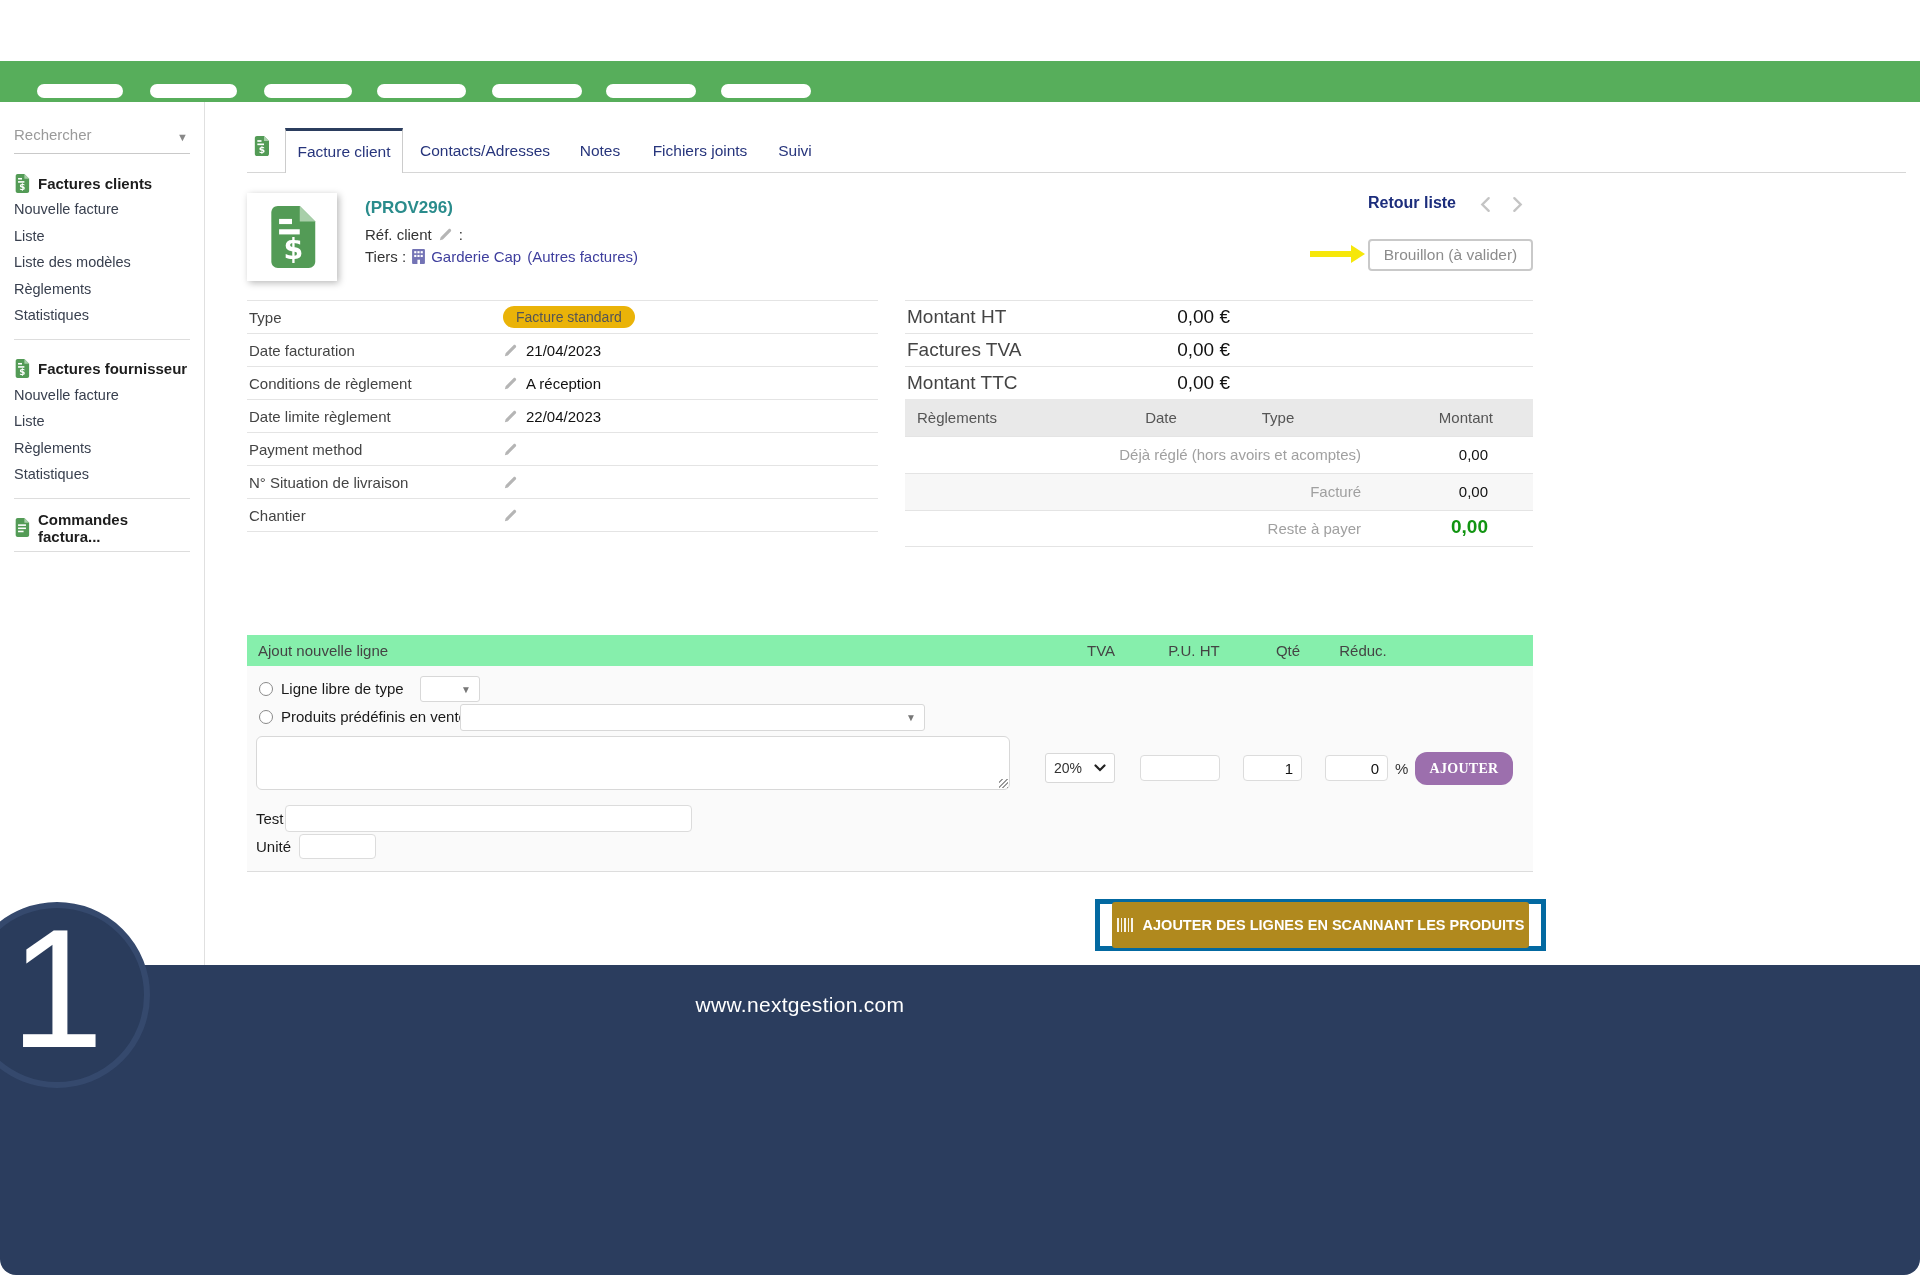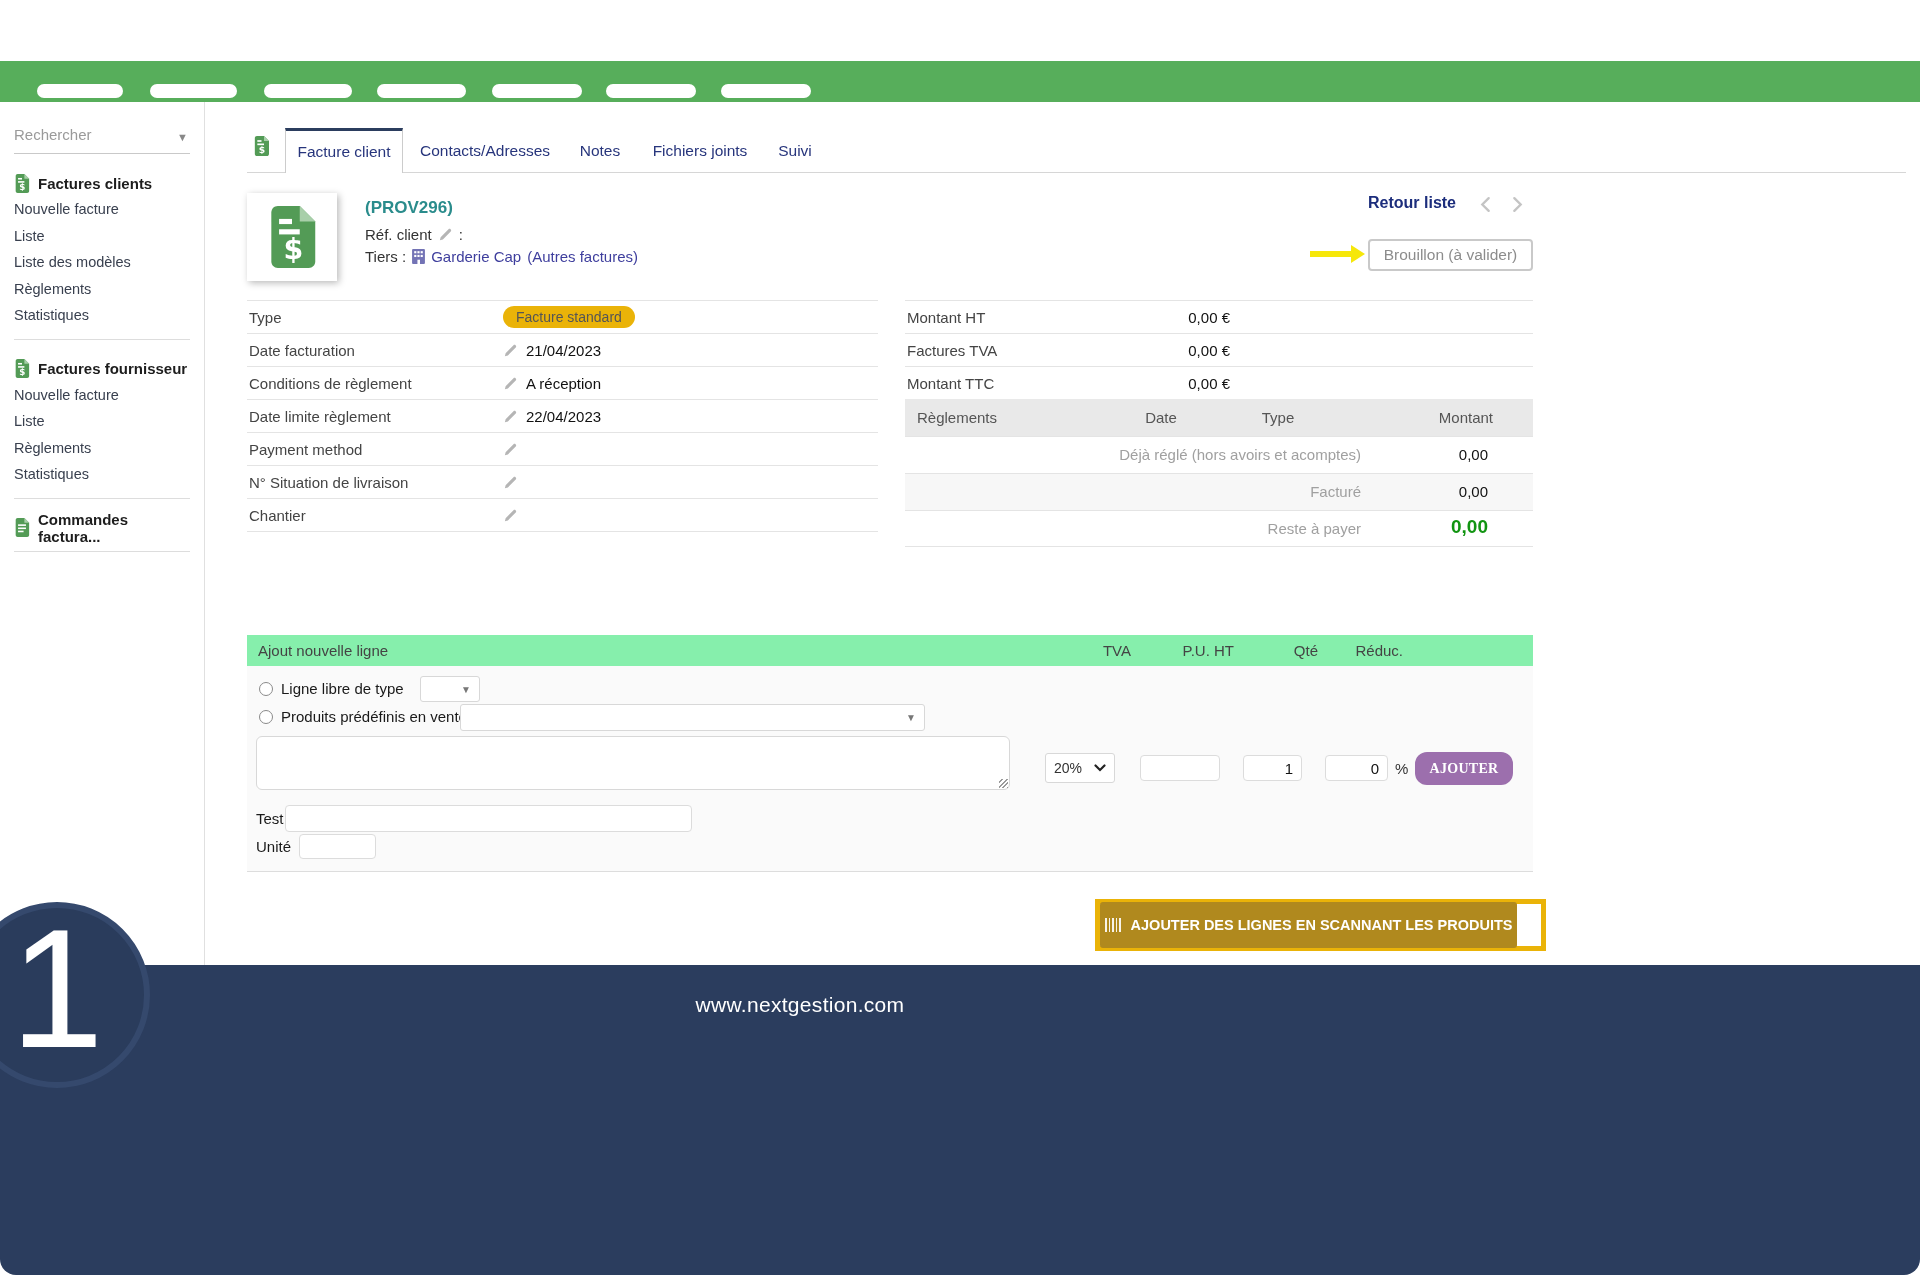--- a/index.html
+++ b/index.html
@@ -62,61 +62,61 @@
   .dtable { position:absolute; left:41px; top:198px; width:631px; border-bottom:1px solid #e4e4e4; }
   .drow { display:flex; align-items:center; min-height:33px; border-top:1px solid #e4e4e4; font-size:15px; color:#444; }
   .drow .lbl { flex:0 0 256px; padding-left:2px; }
   .drow .val { display:flex; align-items:center; gap:8px; color:#111; }
   .drow.tall { align-items:flex-start; padding:5px 0 6px; }
   .gray-badge { background:#eab308; color:#555; font-size:14px; border-radius:12px; padding:3px 13px; }
   .rem-text { width:372px; font-size:14.5px; line-height:20px; color:#9b9b9b; }
 
   
   .atable { position:absolute; left:699px; top:198px; width:628px; }
-  .arow { position:relative; height:33px; border-top:1px solid #e4e4e4; font-size:15px; color:#444; display:flex; align-items:center; }
+  .arow { position:relative; height:33px; border-top:1px solid #e4e4e4; font-size:19px; color:#444; display:flex; align-items:center; }
   .arow .lbl { padding-left:2px; }
   .arow .val { position:absolute; right:303px; color:#111; }
   .regl-head { position:relative; height:37px; background:#e9e9e9; font-size:15px; color:#555; display:flex; align-items:center; }
   .regl-head .c0 { padding-left:12px; }
   .regl-head .cd { position:absolute; left:226px; width:60px; text-align:center; }
   .regl-head .ct { position:absolute; left:343px; width:60px; text-align:center; }
   .regl-head .cm { position:absolute; right:40px; }
   .srow { position:relative; height:37px; border-top:1px solid #e4e4e4; font-size:15px; }
   .srow .lbl { position:absolute; right:172px; top:9px; color:#a0a0a0; }
   .srow .val { position:absolute; right:45px; top:9px; color:#111; }
   .srow.shade { background:#f7f7f7; }
   .srow.pay .val { color:#119411; font-weight:bold; font-size:19px; top:5px; }
   .srow.last { border-bottom:1px solid #e4e4e4; }
 
   
   .addline { position:absolute; left:41px; top:533px; width:1286px; }
   .al-head { position:relative; height:31px; background:#86efac; font-size:15px; color:#444; display:flex; align-items:center; }
   .al-head .title { padding-left:11px; }
-  .al-col { position:absolute; text-align:right; }
+  .al-col { position:absolute; text-align:center; }
   .col-tva { left:824px; width:60px; } .col-pu { left:907px; width:80px; }
   .col-qty { left:1011px; width:60px; } .col-red { left:1076px; width:80px; }
   .al-body { position:relative; height:206px; background:#fafafa; border-bottom:1px solid #ddd; }
   .radio { position:absolute; width:14px; height:14px; border:1.5px solid #8a8a8a; border-radius:50%; background:#fff; cursor:pointer; }
   .al-lbl { position:absolute; font-size:15px; color:#1a1a1a; }
   .selbox { position:absolute; background:#fff; border:1px solid #d8d8d8; border-radius:3px; cursor:pointer;
     display:flex; align-items:center; font-size:14px; color:#333; padding:0 8px; }
   .selbox .caret { margin-left:auto; color:#777; font-size:10px; }
   .al-input { position:absolute; background:#fff; border:1px solid #dcdcdc; border-radius:4px; font-size:15px;
     font-family:"Liberation Sans",sans-serif; color:#111; padding:0 8px; outline:none; }
   .al-textarea { position:absolute; left:9px; top:70px; width:754px; height:54px; background:#fff;
     border:1px solid #d8d8d8; border-radius:6px; resize:none; outline:none; }
   .grip { position:absolute; left:752px; top:113px; width:9px; height:9px;
     background:repeating-linear-gradient(135deg,transparent 0 2px,#9a9a9a 2px 3.2px); }
   .ajouter-btn { position:absolute; left:1168px; top:86px; width:98px; height:33px; background:#9c6fad; border:none;
     border-radius:12px; color:#fff; font-weight:bold; font-size:14px; letter-spacing:.3px; cursor:pointer; font-family:Liberation Serif, serif; }
   .pct { position:absolute; left:1148px; top:94px; font-size:15px; color:#333; }
 
   
-  .scan-wrap { position:absolute; left:889px; top:797px; width:451px; height:52px; border:5px solid #eab308;
-    background:#fff; display:flex; align-items:center; justify-content:flex-start; }
+  .scan-wrap { position:absolute; left:889px; top:797px; width:451px; height:52px; border:5px solid #0369a1;
+    background:#fff; display:flex; align-items:center; justify-content:center; }
   .scan-btn { width:417px; height:46px; background:#b0891e; border:none; border-radius:3px; color:#fff;
     font-weight:bold; font-size:14.5px; display:flex; align-items:center; justify-content:center; gap:8px;
     cursor:pointer; font-family:"Liberation Sans",sans-serif; }
   .barcode { width:18px; height:14px;
     background:repeating-linear-gradient(90deg,rgba(255,255,255,.9) 0 2px,transparent 2px 4px,rgba(255,255,255,.9) 4px 5px,transparent 5px 7px); }
 
   
   .footer { position:absolute; left:0; top:965px; width:1920px; height:310px; background:#2b3d5e; }
   .site-url { position:absolute; left:800px; top:28px; transform:translateX(-50%); color:#fff; font-size:21px; letter-spacing:.3px; }
   .step-circle { position:absolute; left:-36px; top:902px; width:186px; height:186px; border-radius:50%;

